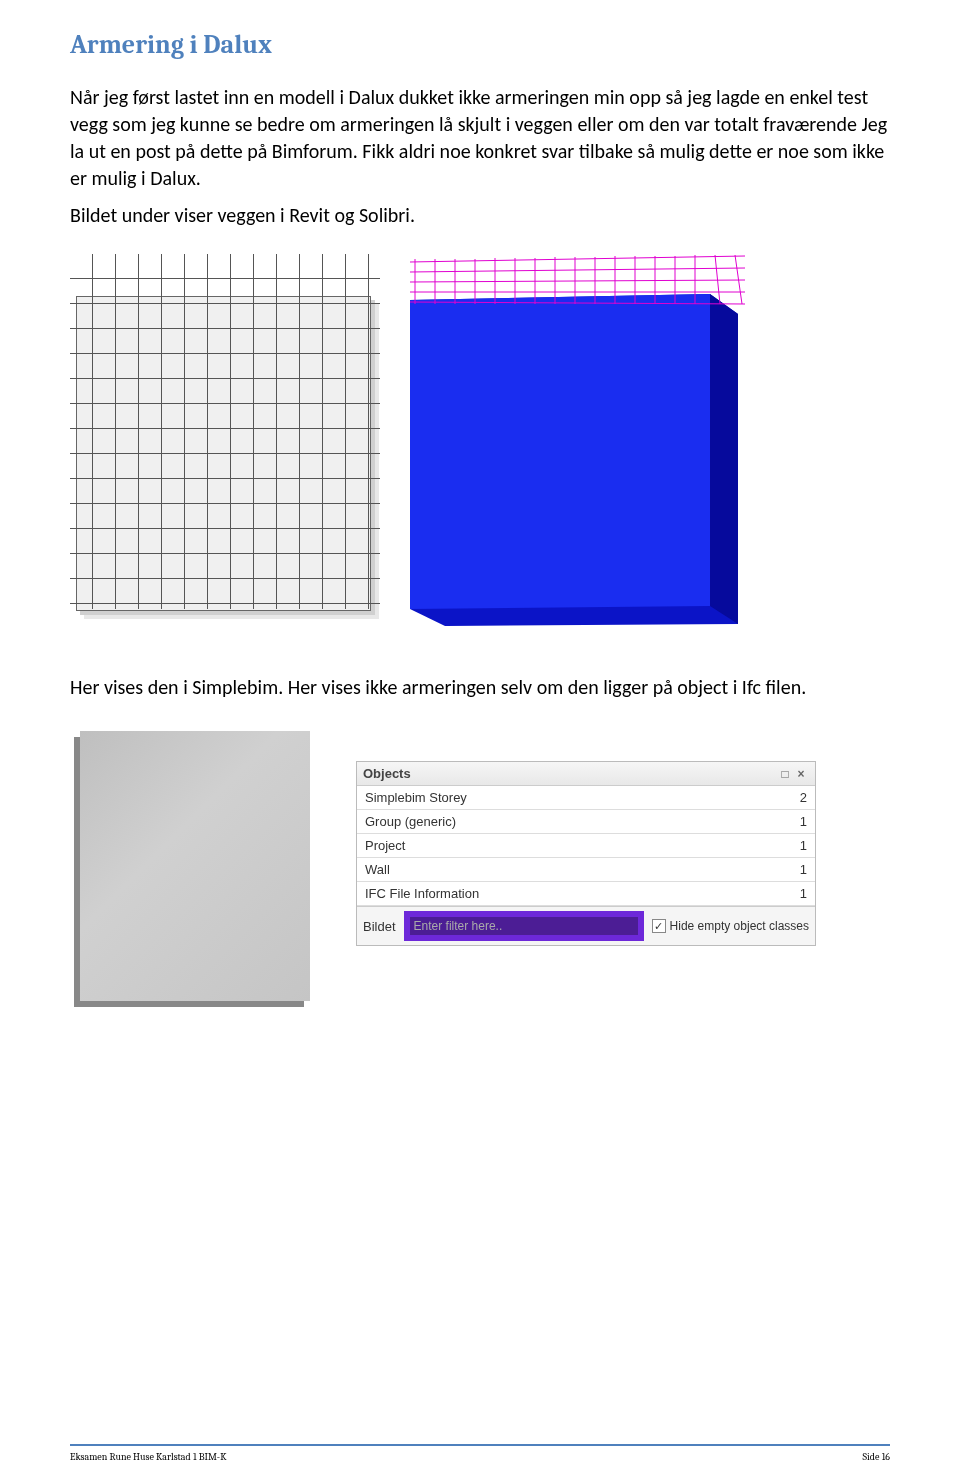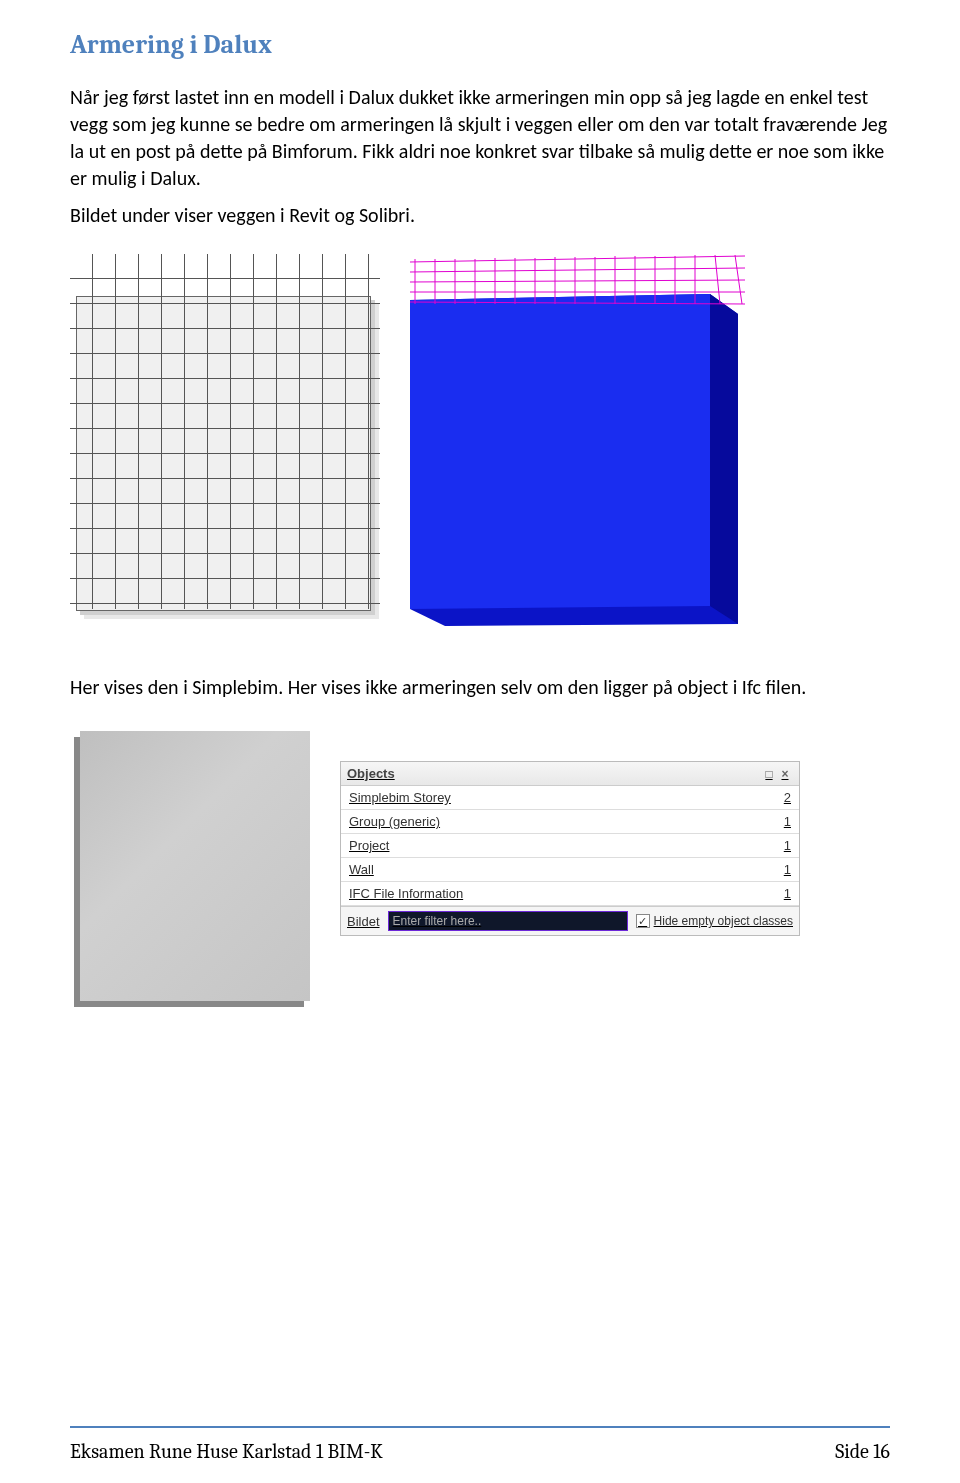--- a/index.html
+++ b/index.html
@@ -71,24 +71,23 @@
   }
   .solibri-rebar-top svg { width: 100%; height: 100%; }
   .solibri-wall {
     position: absolute;
     left: 0; top: 40px;
     width: 330px; height: 335px;
   }
   .solibri-wall svg { width: 100%; height: 100%; }
   .row2 {
     display: flex;
-    gap: 20px;
+    gap: 36px;
     margin: 20px 0 30px 0;
     align-items: flex-start;
-    text-decoration: underline;
   }
   .simplebim-wall {
     width: 250px;
     height: 290px;
     position: relative;
   }
   .simplebim-wall-shape {
     position: absolute;
     left: 10px; top: 10px;
     width: 230px; height: 270px;
@@ -124,24 +123,24 @@
   .objects-filter {
     display: flex;
     align-items: center;
     padding: 4px 6px;
     border-top: 1px solid #ccc;
     gap: 8px;
     background: #f5f5f5;
   }
   .filter-input {
     flex: 1;
-    border: 1px solid #6d28d9;
+    border: 6px solid #6d28d9;
     padding: 2px 4px;
     font-size: 12px;
-    background: #0f172a;
+    background: #4c1d95;
     color: #aaa;
   }
   .filter-check {
     display: flex;
     align-items: center;
     gap: 4px;
     font-size: 12px;
     color: #333;
   }
   .chkbox {
@@ -151,24 +150,24 @@
     display: inline-flex;
     align-items: center;
     justify-content: center;
     font-size: 11px;
   }
   .footer {
     position: absolute;
     bottom: 20px;
     left: 70px; right: 70px;
     border-top: 2px solid #4F81BD;
-    padding-top: 12px;
+    padding-top: 5px;
     display: flex;
     justify-content: space-between;
-    font-size: 20px;
+    font-size: 10px;
     font-family: Cambria, Georgia, serif;
   }
 </style>
 </head>
 <body>
 
 <h2 class="heading">Armering i Dalux</h2>
 
 <p class="para"> Når jeg først lastet inn en modell i Dalux dukket ikke armeringen min opp så jeg lagde en enkel test vegg som jeg kunne se bedre om armeringen lå skjult i veggen eller om den var totalt fraværende Jeg la ut en post på dette på Bimforum. Fikk aldri noe konkret svar tilbake så mulig dette er noe som ikke er mulig i Dalux.</p>
 

